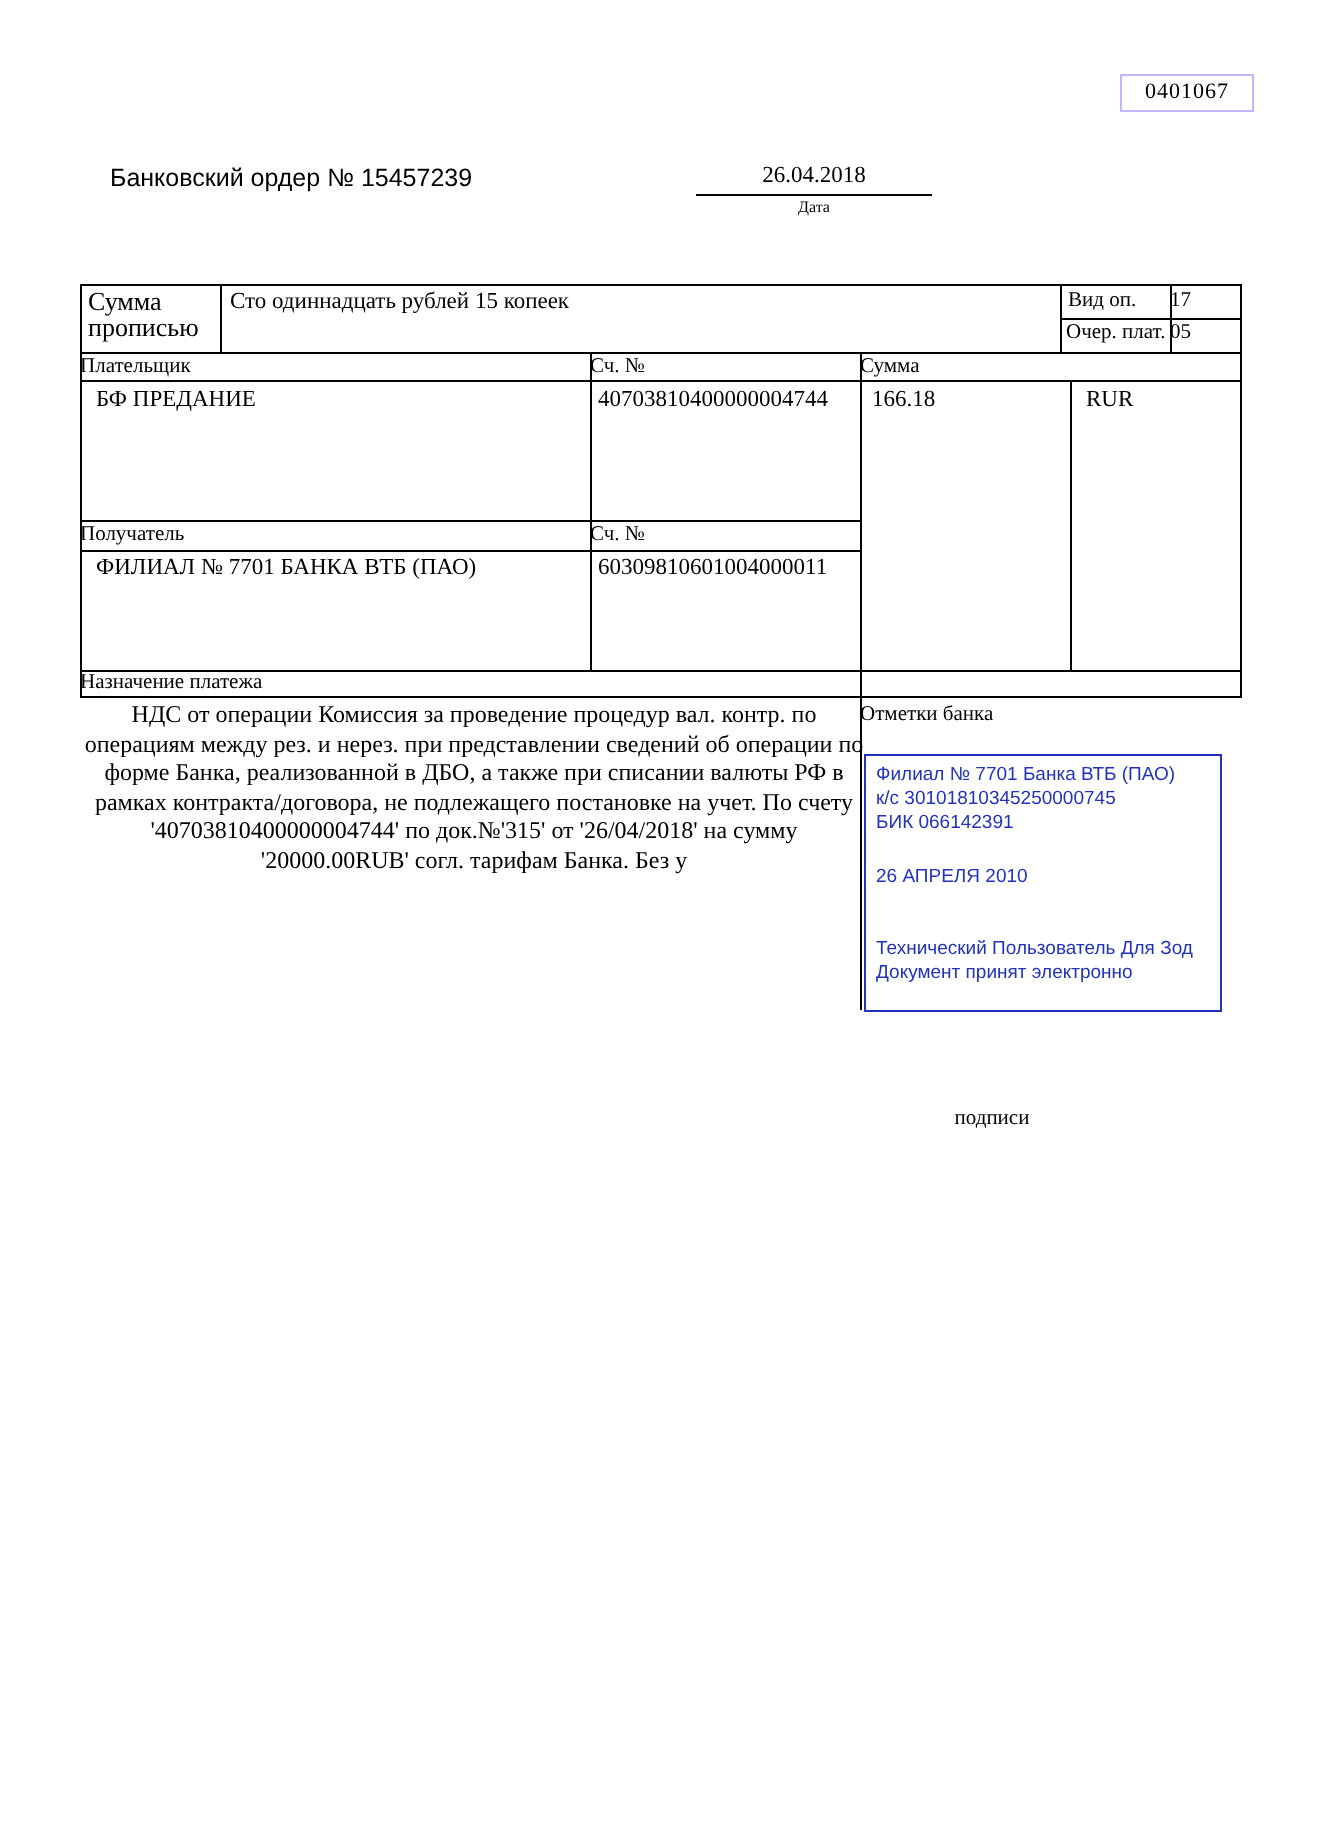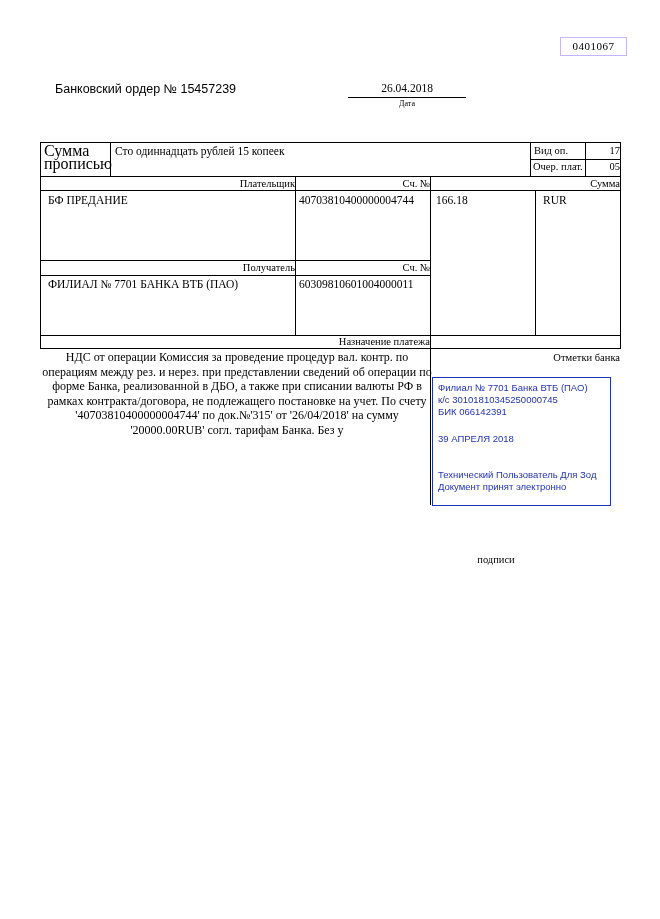--- a/index.html
+++ b/index.html
@@ -9,38 +9,38 @@
     height: 919px;
     margin: 0 auto;
     background: #ffffff;
     font-family: "Liberation Serif", serif;
     color: #000;
     overflow: hidden;
   }
   .hl { position: absolute; height: 1px; background: #000; }
   .vl { position: absolute; width: 1px; background: #000; }
   .txt { position: absolute; font-size: 11.5px; line-height: 13px; white-space: nowrap; text-align: right; }
-  .hdr { position: absolute; font-size: 10.5px; line-height: 12px; text-align: right; white-space: nowrap; }
+  .hdr { position: absolute; font-size: 10.5px; line-height: 12px; text-align: left; white-space: nowrap; }
   .small-lbl { position: absolute; font-size: 10.5px; line-height: 12px; white-space: nowrap; }
   .form-code {
     position: absolute; left: 560px; top: 37px; width: 65px; height: 17px;
     border: 1px solid #c4b5fd; text-align: center;
     font-size: 11px; line-height: 17px; letter-spacing: 0.5px;
   }
   .doc-title {
     position: absolute; left: 55px; top: 82px;
     font-family: "Liberation Sans", sans-serif;
     font-size: 12.5px; font-weight: normal; white-space: nowrap;
   }
   .date-block { position: absolute; left: 348px; top: 80px; width: 118px; text-align: center; }
   .date-value { font-size: 11.5px; line-height: 16px; border-bottom: 1px solid #000; padding-bottom: 1px; }
   .date-label { font-size: 8px; line-height: 10px; padding-top: 1px; }
   .amount-words-label {
     position: absolute; left: 44px; top: 145px; width: 62px;
-    font-size: 16px; line-height: 12.5px;
+    font-size: 13px; line-height: 12.5px;
   }
   .purpose-text {
     position: absolute; left: 42px; top: 350px; width: 390px;
     font-size: 12px; line-height: 14.6px; white-space: normal; text-align: center;
   }
   .stamp-box {
     position: absolute; left: 432px; top: 377px; width: 168px; height: 119px;
     border: 1px solid #2233bb; padding: 4px 4px 4px 5px;
     font-family: "Liberation Sans", sans-serif;
     font-size: 9.5px; line-height: 12px; color: #2233bb;
@@ -110,20 +110,20 @@
 
   <div class="hdr" style="left:40px;top:336px;width:390px">Назначение платежа</div>
 
   <div class="purpose-text">НДС от операции Комиссия за проведение процедур вал. контр. по операциям между рез. и нерез. при представлении сведений об операции по форме Банка, реализованной в ДБО, а также при списании валюты РФ в рамках контракта/договора, не подлежащего постановке на учет. По счету '40703810400000004744' по док.№'315' от '26/04/2018' на сумму '20000.00RUB' согл. тарифам Банка. Без у</div>
   <div class="hdr" style="left:430px;top:352px;width:190px">Отметки банка</div>
 
   <div class="stamp-box stamp-colored" style="color: rgb(34, 51, 187); border-color: rgb(34, 51, 187);">
     <div class="stamp-line">Филиал № 7701 Банка ВТБ (ПАО)</div>
     <div class="stamp-line">к/с 30101810345250000745</div>
     <div class="stamp-line">БИК 066142391</div>
-    <div class="stamp-line stamp-date">39 АПРЕЛЯ 2018</div>
+    <div class="stamp-line stamp-date">26 АПРЕЛЯ 2010</div>
     <div class="stamp-line stamp-operator">Технический Пользователь Для Зод</div>
     <div class="stamp-line">Документ принят электронно</div>
   </div>
 
   <div class="signatures">подписи</div>
 
 </div>
 
 </body></html>

